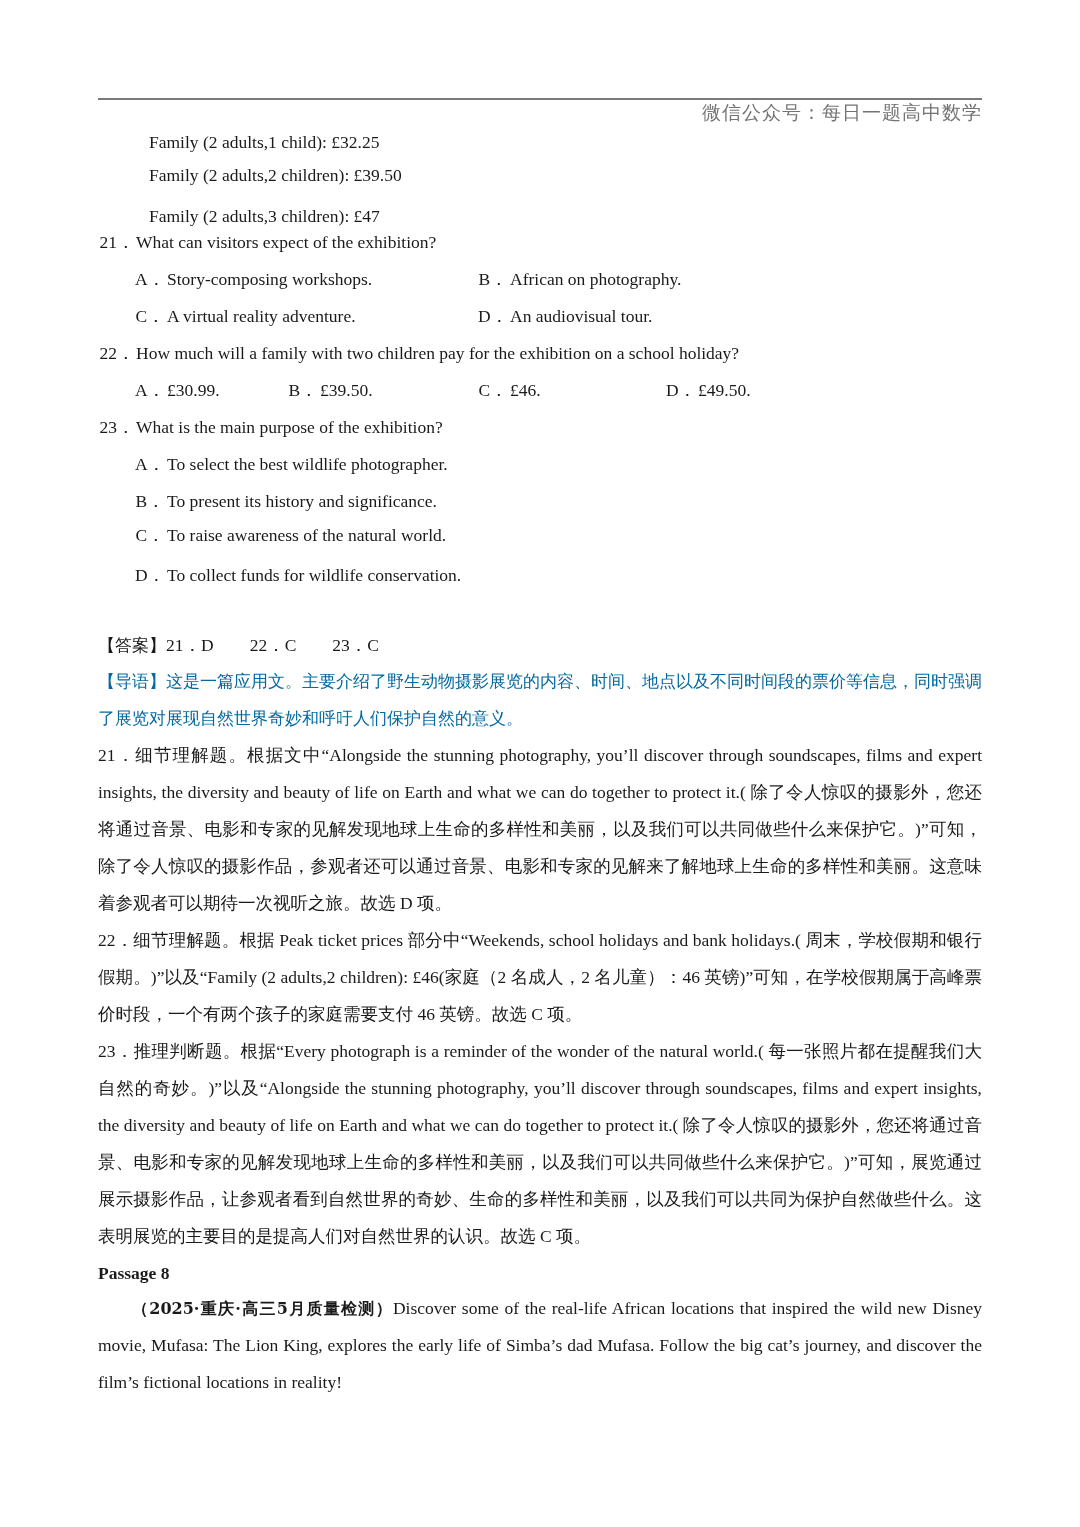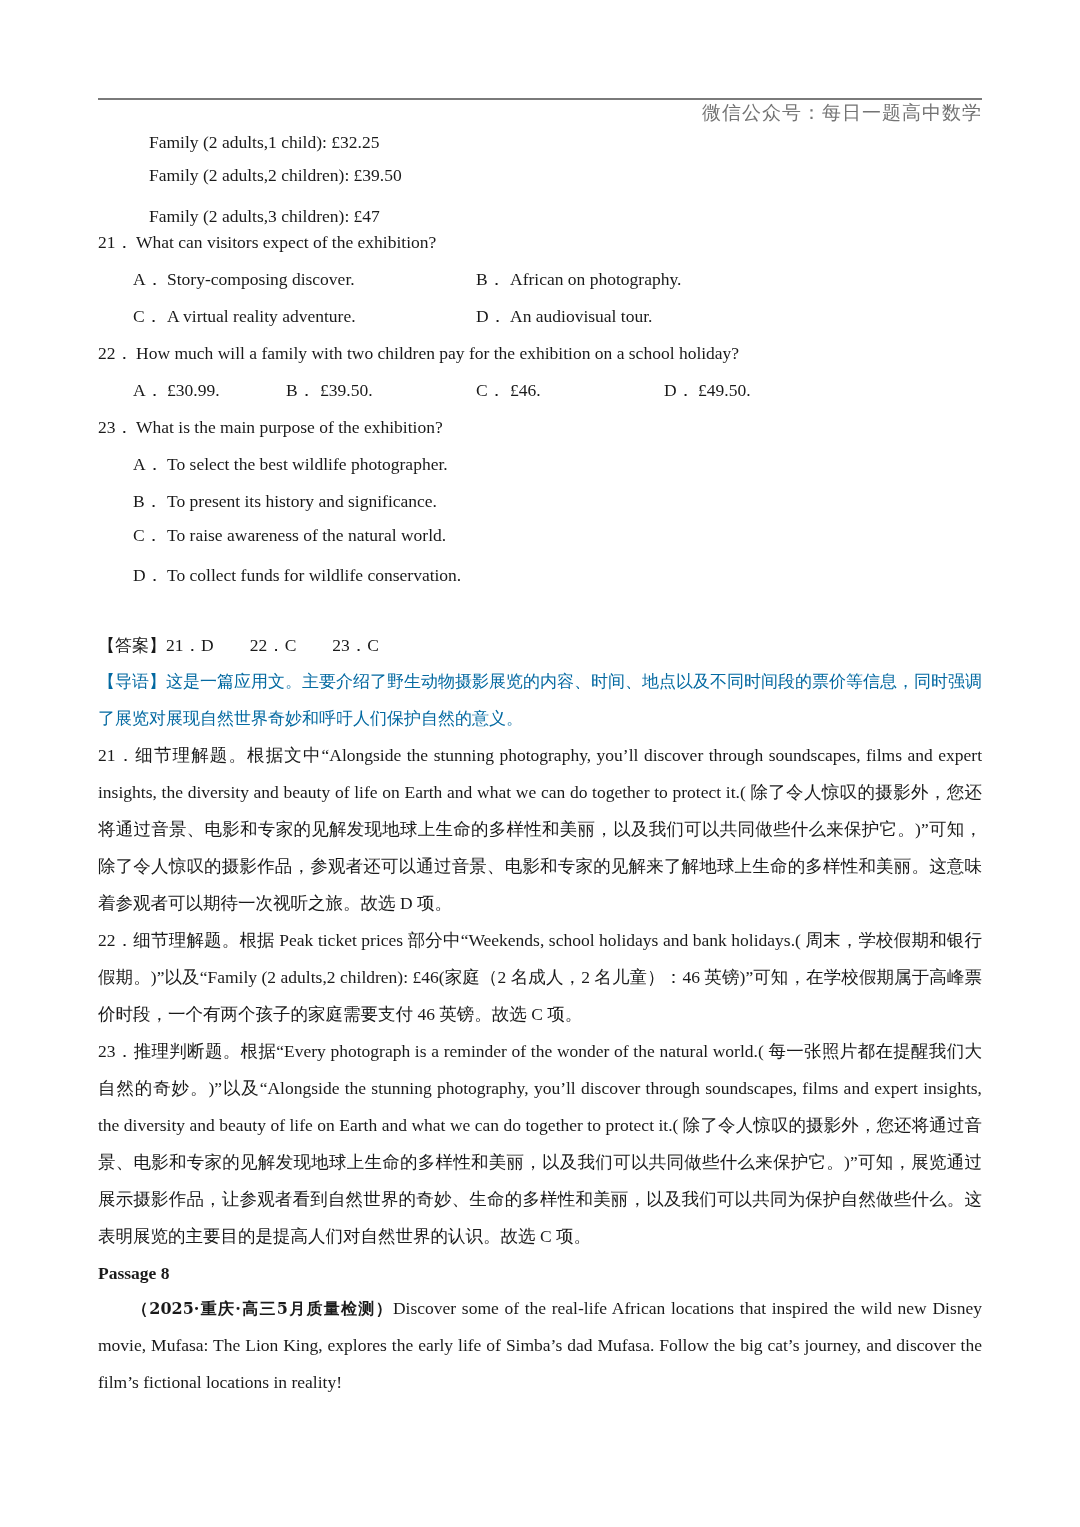--- a/index.html
+++ b/index.html
@@ -11,21 +11,21 @@
   .header-rule {
     position: absolute; left: 98px; top: 98px; width: 884px; height: 2px;
     background: #7a7a7a;
   }
   .header-note {
     position: absolute; right: 98px; top: 100px;
     font-size: 19px; letter-spacing: 1px; color: #737373;
     font-family: "DejaVu Serif", serif;
   }
   .line {
-    position: absolute; left: 98px; font-size: 17.5px; white-space: nowrap; line-height: 24px;
+    position: absolute; left: 98px; font-size: 17.5px; white-space: nowrap; line-height: 24px; text-align: center;
   }
   .indent1 { left: 149px; }
   .indent2 { left: 133px; }
   .opt-col2 { left: 476px; }
   .para { position: absolute; left: 98px; width: 884px; font-size: 17.5px; line-height: 37px; text-align: justify; }
   .para .cn { font-family: "DejaVu Serif", serif; font-size: 17px; color: #0369a1; }
   .center { position: absolute; left: 98px; width: 884px; text-align: left; font-weight: bold; font-size: 17.5px; }
   .bold { font-weight: bold; }
   .optl { display: inline-block; width: 34px; }
   .qn { display: inline-block; width: 38px; }
@@ -37,21 +37,21 @@
 <div class="header-note">微信公众号：每日一题高中数学</div>
 
 <div class="line indent1" style="top:130px">Family (2 adults,1 child): £32.25</div>
 <div class="line indent1" style="top:163px">Family (2 adults,2 children): £39.50</div>
 <div class="line indent1" style="top:204px">Family (2 adults,3 children): £47</div>
 
 <div class="line" style="top:230px">
   <span class="qn">21．</span><span>What can visitors expect of the exhibition?</span>
 </div>
 <div class="line indent2" style="top:267px">
-  <span class="optl">A．</span><span>Story-composing discover.</span>
+  <span class="optl">A．</span><span>Story-composing workshops.</span>
 </div>
 <div class="line opt-col2" style="top:267px">
   <span class="optl">B．</span><span>African on photography.</span>
 </div>
 <div class="line indent2" style="top:304px">
   <span class="optl">C．</span><span>A virtual reality adventure.</span>
 </div>
 <div class="line opt-col2" style="top:304px">
   <span class="optl">D．</span><span>An audiovisual tour.</span>
 </div>

